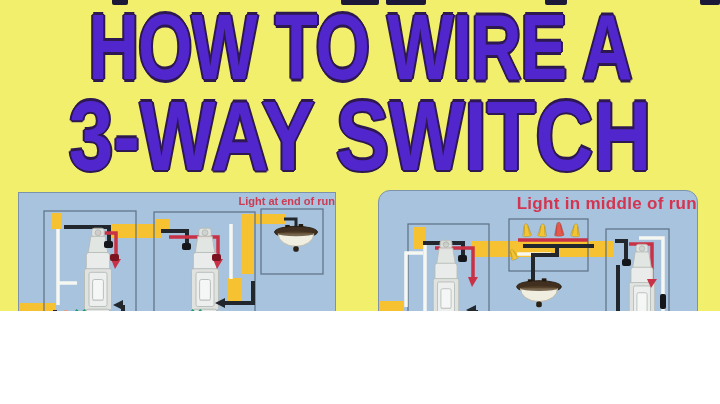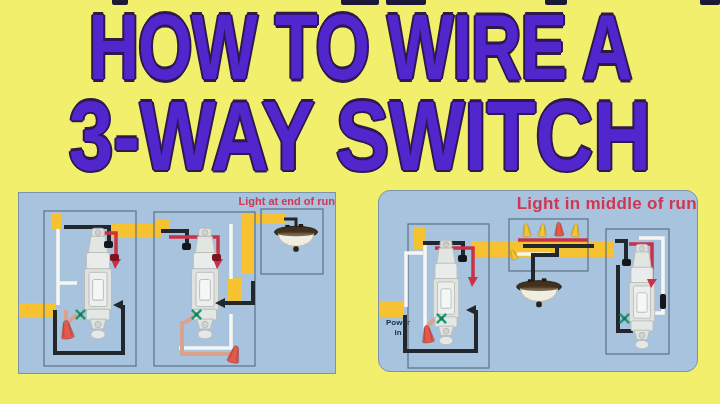--- a/index.html
+++ b/index.html
@@ -4,21 +4,21 @@
 <style>
   :root{
     --bg:#f2ef6d; --title-fill:#5126cd; --title-outline:#2d1852;
     --panel:#a7c3dd; --panel-border:#7d93ab; --box-outline:#5d7086;
     --ltitle:#ce3a52; --rtitle:#d4344f; --power-label:#1d2c4e;
     --cable-yellow:#f6c232; --wire-black:#22262d; --wire-red:#c93246;
     --wire-white:#f7f7f2; --wire-tan:#dca18d; --nut-red:#e6584c;
     --nut-yellow:#f3c433; --ground-green:#21996e; --fixture-bronze:#41301f;
   }
   html,body{margin:0;padding:0;}
-  .stage{position:relative;width:720px;height:404px;background:var(--bg);
+  .stage{position:relative;width:720px;height:311px;background:var(--bg);
          overflow:hidden;font-family:"Liberation Sans",sans-serif;}
   .art{position:absolute;top:0;height:5px;background:#1c1838;border-radius:0 0 2px 2px;}
   .big-title{
     position:absolute;left:0;width:720px;text-align:center;margin:0;
     color:var(--title-fill);font-weight:800;line-height:1;white-space:nowrap;
     transform-origin:top center;
     text-shadow:-2px 0 0 var(--title-outline),2px 0 0 var(--title-outline),
       0 -2px 0 var(--title-outline),0 2px 0 var(--title-outline),
       -1px -1px 0 var(--title-outline),1px 1px 0 var(--title-outline),
       -1px 1px 0 var(--title-outline),1px -1px 0 var(--title-outline);

